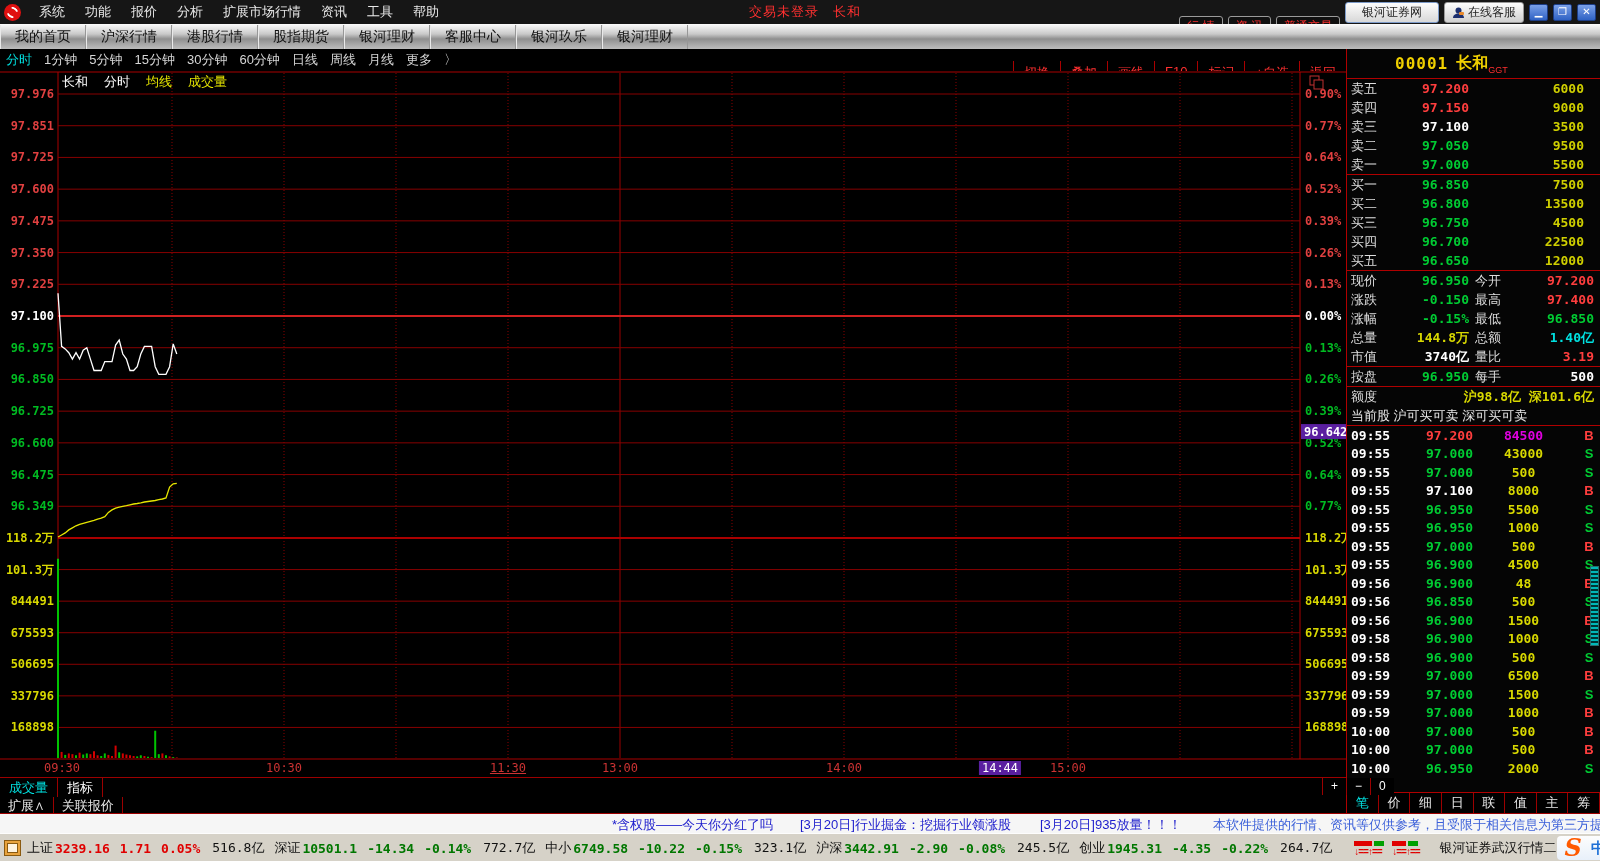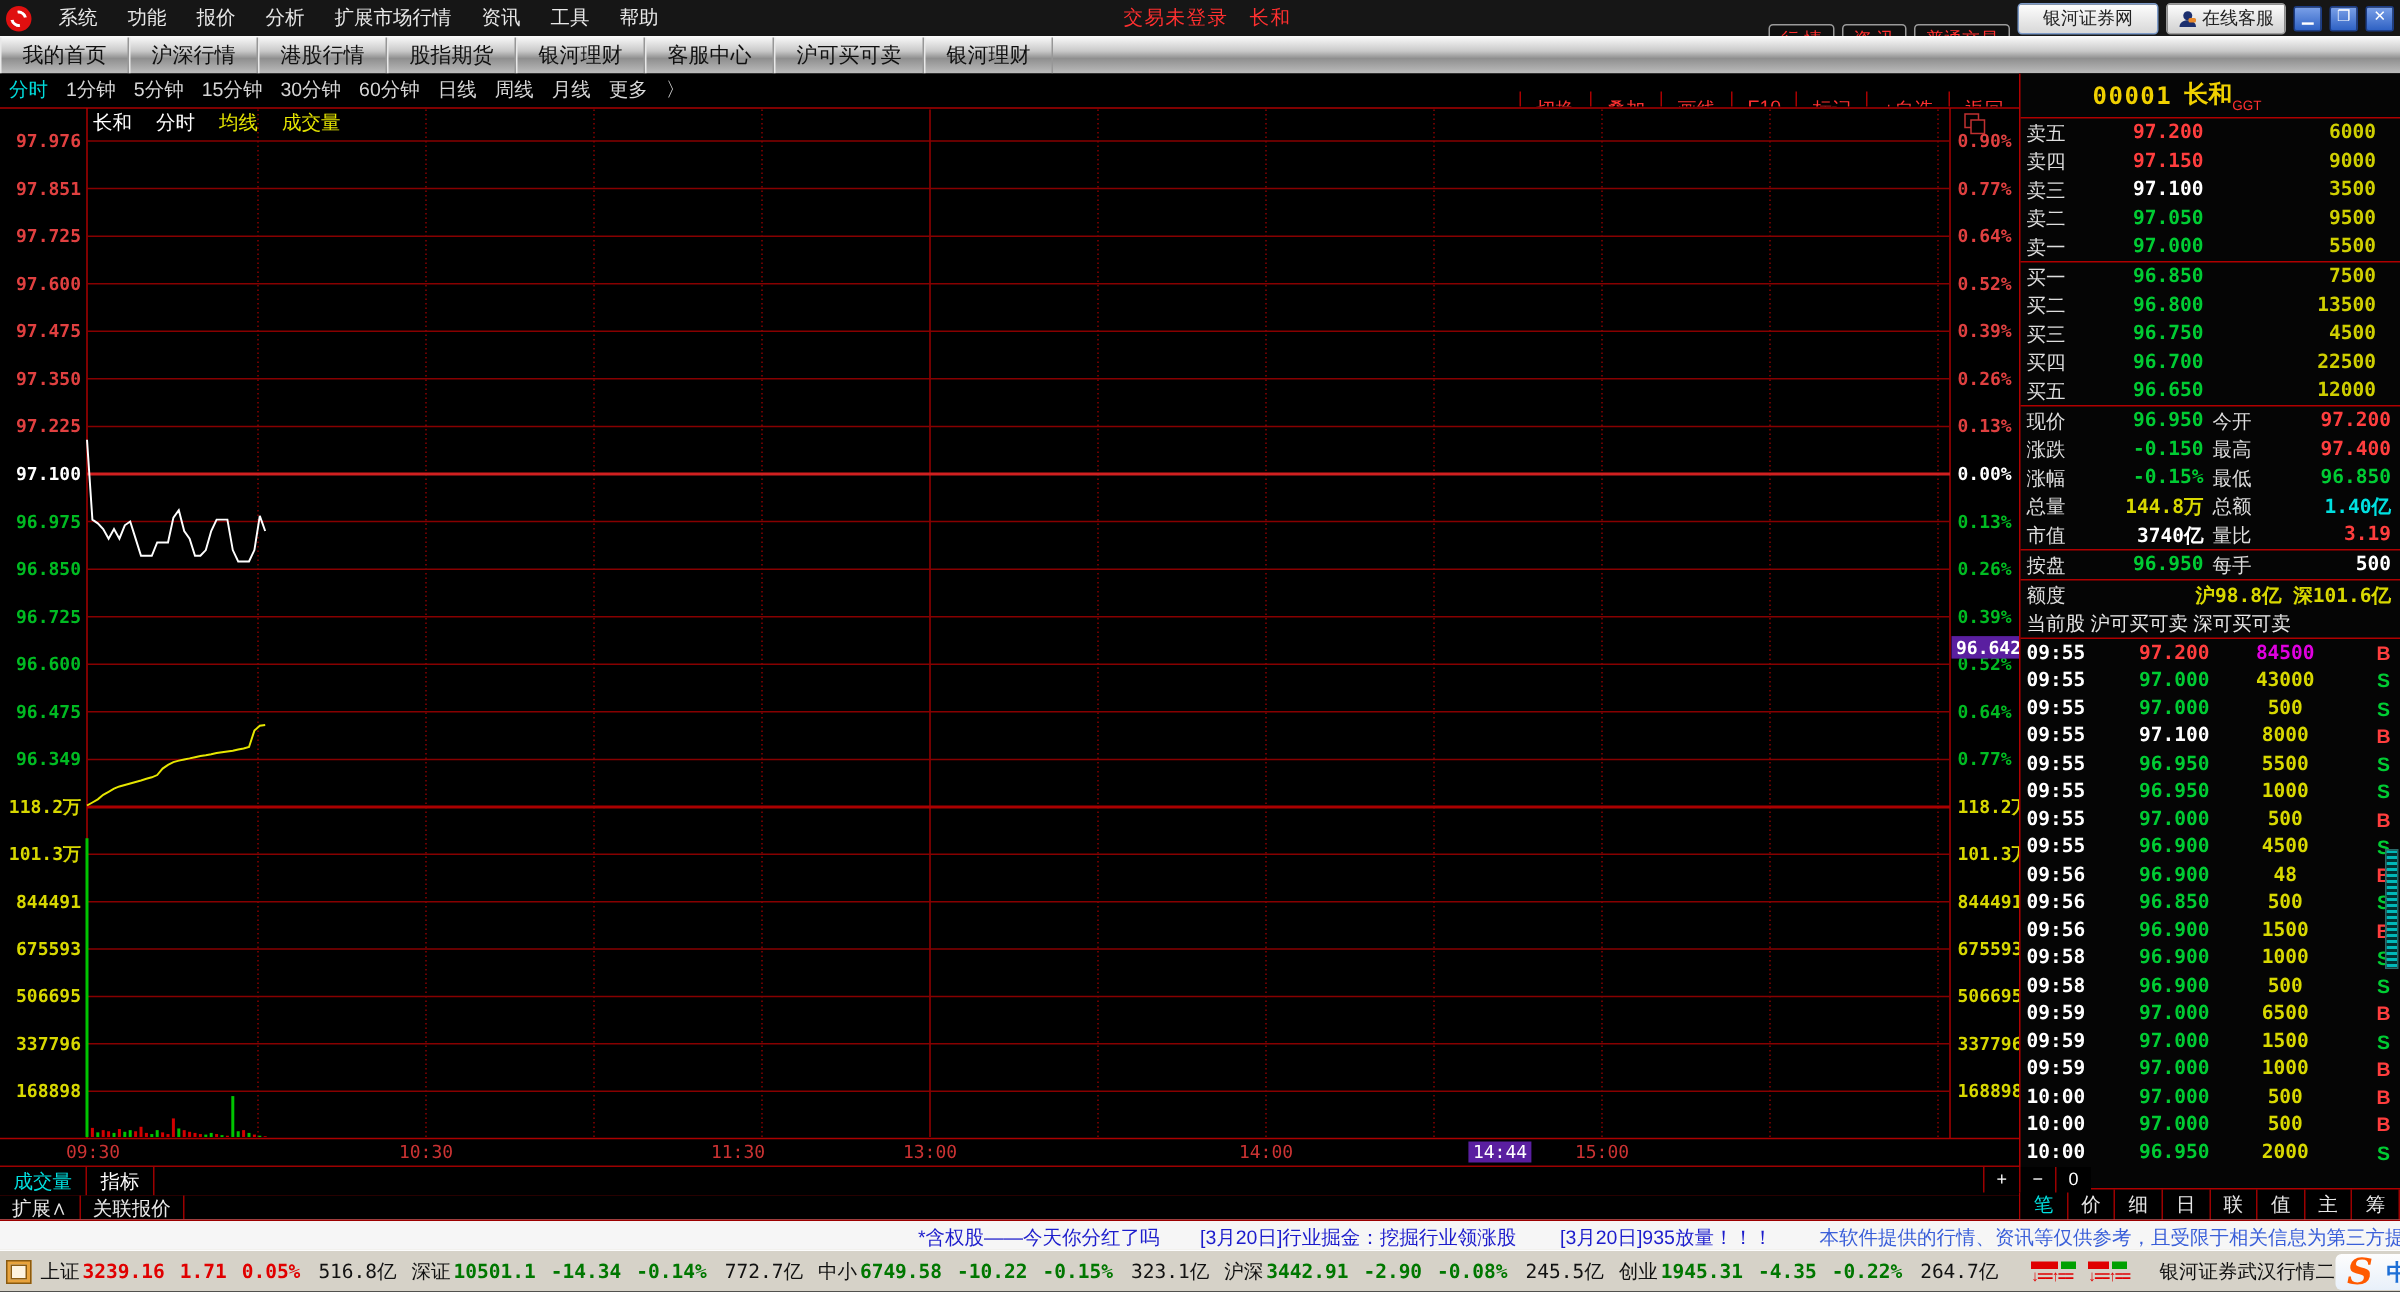--- a/index.html
+++ b/index.html
@@ -153,21 +153,21 @@
   </div>
 
   <div class="navbar">
     <span id="nav-items" style="display:flex;">
         <span class="nav-item">我的首页</span>
         <span class="nav-item">沪深行情</span>
         <span class="nav-item">港股行情</span>
         <span class="nav-item">股指期货</span>
         <span class="nav-item">银河理财</span>
         <span class="nav-item">客服中心</span>
-        <span class="nav-item">沪可买可卖</span>
+        <span class="nav-item">银河玖乐</span>
         <span class="nav-item">银河理财</span>
       </span>
   </div>
 
   <div class="toolbar">
     <span id="period-items" style="display:flex;">
         <span class="period active">分时</span>
         <span class="period">1分钟</span>
         <span class="period">5分钟</span>
         <span class="period">15分钟</span>
@@ -312,21 +312,21 @@
         <text x="104" y="15" fill="#ffffff" text-anchor="start" font-size="13" font-family="Liberation Sans, sans-serif" font-weight="normal">分时</text>
         <text x="146" y="15" fill="#e6e600" text-anchor="start" font-size="13" font-family="Liberation Sans, sans-serif" font-weight="normal">均线</text>
         <text x="188" y="15" fill="#e6e600" text-anchor="start" font-size="13" font-family="Liberation Sans, sans-serif" font-weight="normal">成交量</text>
         <rect x="1310" y="5" width="9" height="9" fill="none" stroke="#c03030"></rect>
         <rect x="1314" y="9" width="9" height="9" fill="#000" stroke="#c03030"></rect>
       </svg>
   </div>
   <div class="timeaxis" id="time-axis">
       <span class="num" style="left: 62px;">09:30</span>
       <span class="num" style="left: 284px;">10:30</span>
-      <span class="num" style="left: 492px;">11:30</span>
+      <span class="num" style="left: 508px; text-decoration: underline;">11:30</span>
       <span class="num" style="left: 620px;">13:00</span>
       <span class="num" style="left: 844px;">14:00</span>
       <span class="hl num" style="left: 1000px;">14:44</span>
       <span class="num" style="left: 1068px;">15:00</span>
     </div>
 
   <div class="tabrow">
     <span class="tab c">成交量</span>
     <span class="tab w">指标</span>
   </div>

